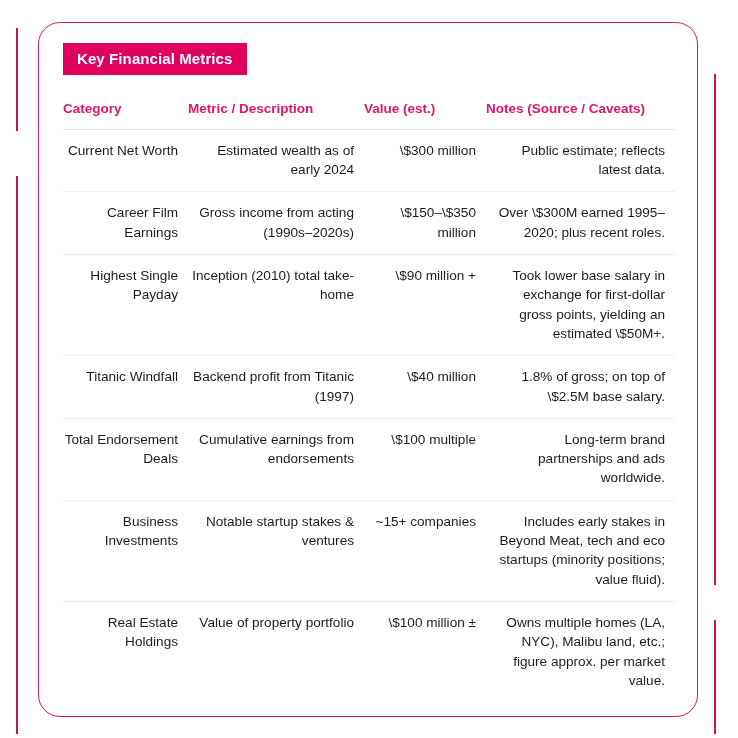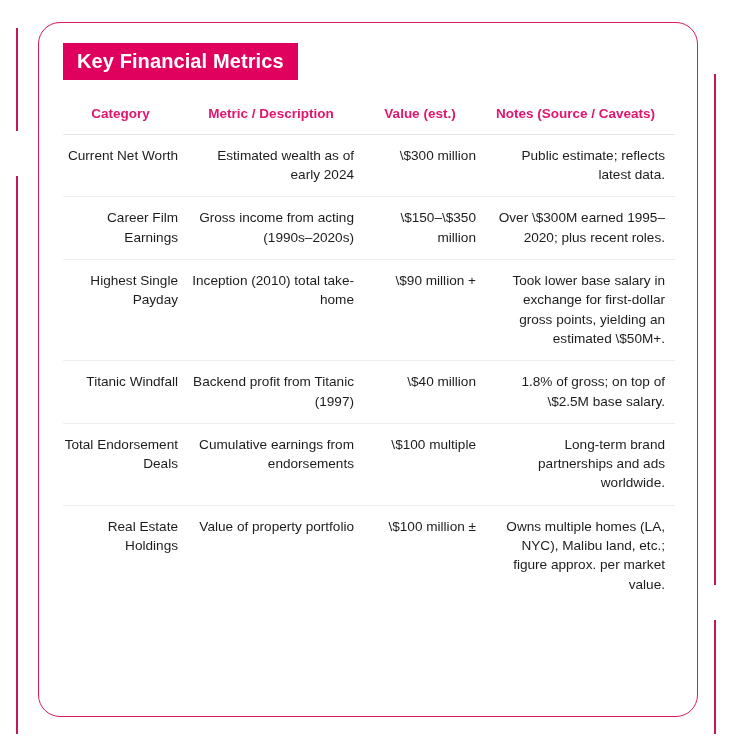--- a/index.html
+++ b/index.html
@@ -43,36 +43,36 @@
 
   .card-inner {
     padding: 20px 24px 0 24px;
   }
 
   
   .title-badge {
     display: inline-block;
     background: #e0005e;
     color: #ffffff;
-    font-size: 20px;
+    font-size: 15px;
     font-weight: bold;
     letter-spacing: 0.1px;
     padding: 8px 14px 9px 14px;
     line-height: 1;
     margin: 0 0 26px 0;
   }
 
   
   table.metrics {
     width: 100%;
     border-collapse: collapse;
     table-layout: fixed;
   }
   table.metrics th {
-    text-align: center;
+    text-align: left;
     color: #e0156d;
     font-size: 13.5px;
     font-weight: bold;
     padding: 0 10px 11px 0;
     vertical-align: bottom;
     border-bottom: 1.3px solid #e6e6e6;
     line-height: 1.25;
   }
   table.metrics td {
     text-align: right;
@@ -146,20 +146,26 @@
             <td>\$40 million</td>
             <td>1.8% of gross; on top of \$2.5M base salary.</td>
           </tr>
           <tr>
             <td>Total Endorsement Deals</td>
             <td>Cumulative earnings from endorsements</td>
             <td>\$100 multiple</td>
             <td>Long-term brand partnerships and ads worldwide.</td>
           </tr>
           <tr>
+            <td>Business Investments</td>
+            <td>Notable startup stakes &amp; ventures</td>
+            <td>~15+ companies</td>
+            <td>Includes early stakes in Beyond Meat, tech and eco startups (minority positions; value fluid).</td>
+          </tr>
+          <tr>
             <td>Real Estate Holdings</td>
             <td>Value of property portfolio</td>
             <td>\$100 million ±</td>
             <td>Owns multiple homes (LA, NYC), Malibu land, etc.; figure approx. per market value.</td>
           </tr>
         </tbody>
     </table>
 
   </div>
 </div>

